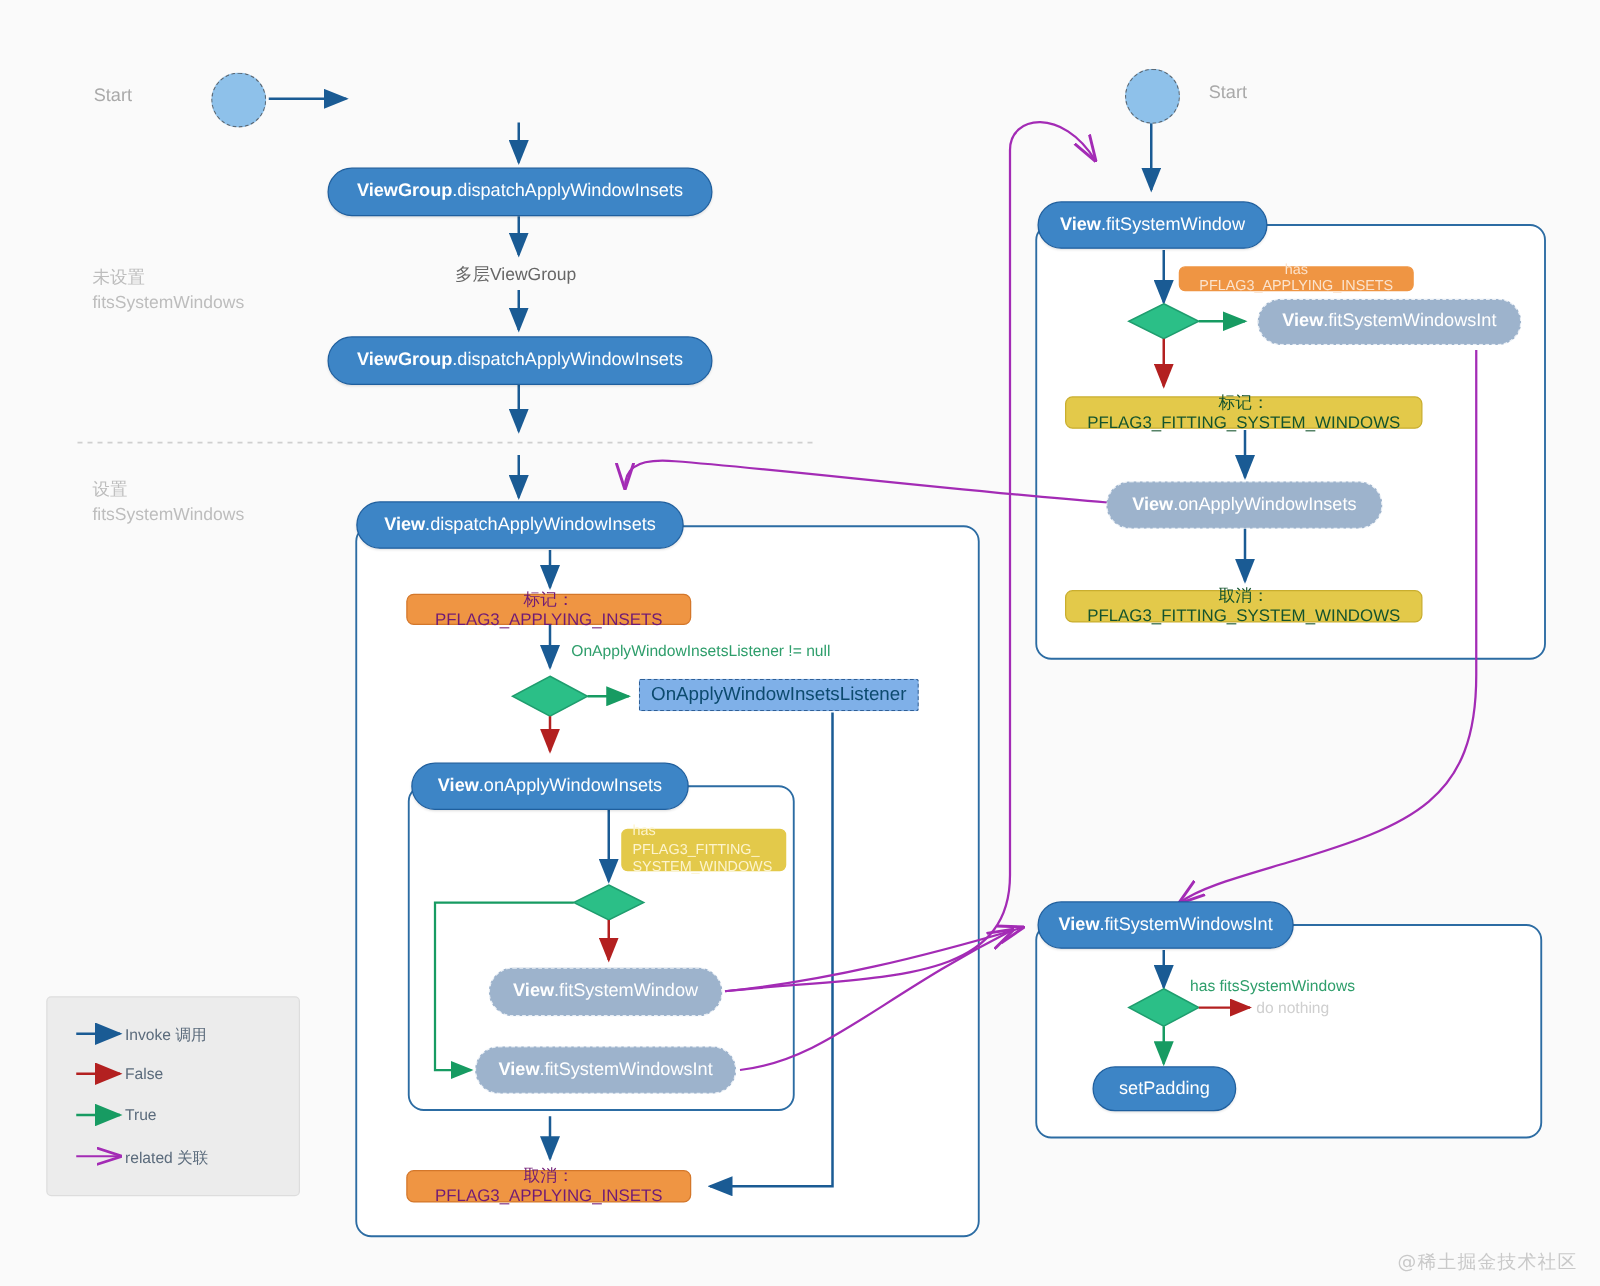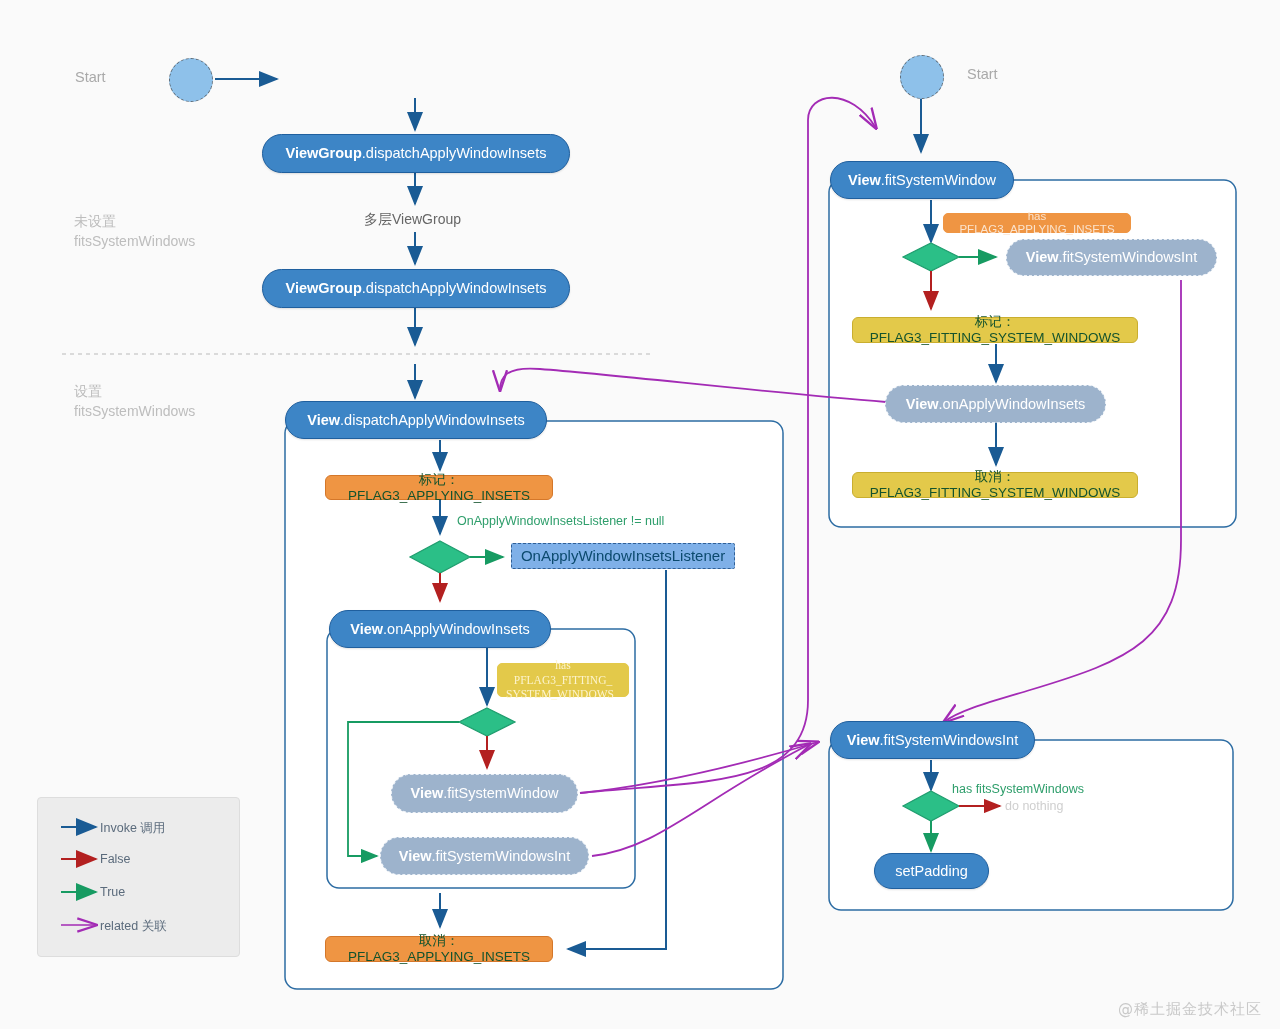--- a/index.html
+++ b/index.html
@@ -29,21 +29,21 @@
   }
   .pill-steel .b{font-weight:bold;}
   
   .rect-lblue{
     background:#7fb0e8;border:1.5px dashed #2f5f96;border-radius:2px;
     color:#0c4a6e;font-size:15px;padding:0 12px;
   }
   
   .rect-orange{
     background:#ef9543;border:1.5px solid #d4772a;border-radius:6px;
-    color:#14532d;font-size:13.5px;padding:0 12px;
+    color:#701a75;font-size:13.5px;padding:0 12px;
   }
   
   .tag-orange{
     background:#ef9543;border:1px solid #ef9543;border-radius:5px;
     color:#fbe3cd;font-size:11.5px;padding:0 24px;
   }
   
   .rect-yellow{
     background:#e3c94a;border:1.5px solid #c9ae2f;border-radius:6px;
     color:#14532d;font-size:13.5px;padding:0 12px;
@@ -195,21 +195,21 @@
 
   <div class="node rect-lblue" style="left:511px;top:543px;width:224px;height:26px;">
     <span>OnApplyWindowInsetsListener</span>
   </div>
 
   <div class="node pill-blue" style="left:329px;top:610px;width:222px;height:38px;">
     <span class="b">View</span>
       <span>.onApplyWindowInsets</span>
   </div>
 
-  <div class="node tag-yellow" style="left:497px;top:663px;width:132px;height:34px;flex-direction:column;align-items:flex-start;justify-content:center;text-align:center;font-family:Liberation Serif, serif;">
+  <div class="node tag-yellow" style="left:497px;top:663px;width:132px;height:34px;flex-direction:column;align-items:flex-start;justify-content:center;text-align:left;">
     <span>has PFLAG3_FITTING_</span>
     <span>SYSTEM_WINDOWS</span>
   </div>
 
   <div class="node pill-steel" style="left:391px;top:774px;width:187px;height:39px;">
     <span class="b">View</span>
       <span>.fitSystemWindow</span>
   </div>
 
   <div class="node pill-steel" style="left:380px;top:837px;width:209px;height:38px;">

